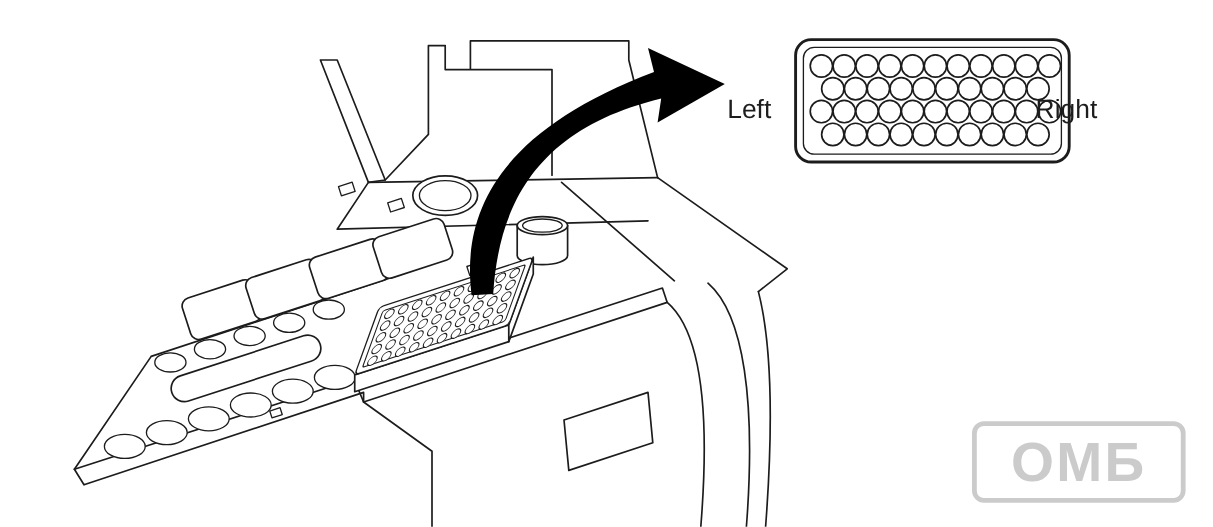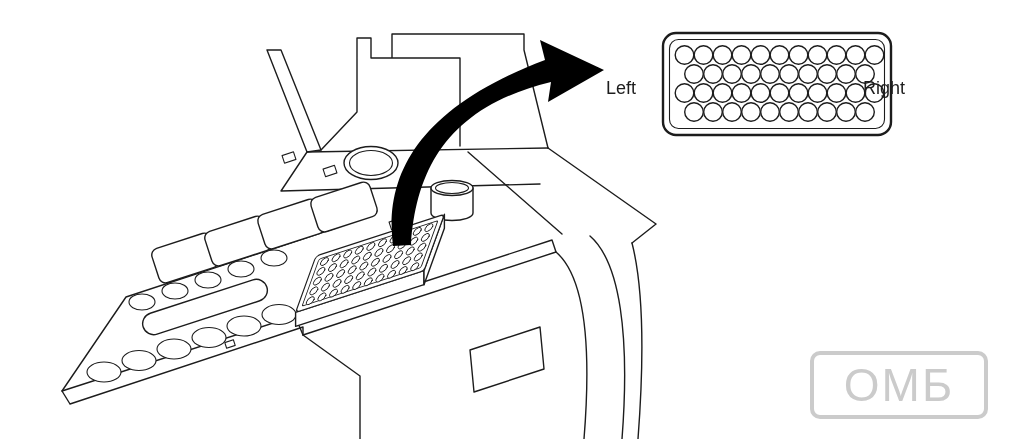--- a/index.html
+++ b/index.html
@@ -7,28 +7,28 @@
     width:1011px;height:439px;position:relative;overflow:hidden;
     background:#ffffff;font-family:"Liberation Sans",sans-serif;
   }
   .stage{position:absolute;inset:0;}
   svg{position:absolute;left:0;top:0;display:block;}
   .ln{stroke:var(--line,#1c1c1c);stroke-width:1.4;fill:none;stroke-linejoin:round;stroke-linecap:round;}
   .fw{fill:#ffffff;}
   .thin{stroke-width:1.1;}
   .thick{stroke-width:2.4;}
   .arrow{fill:var(--arrow,#000000);stroke:none;}
-  .label{position:absolute;font-size:18px;color:#1d1d1d;white-space:nowrap;}
+  .label{position:absolute;font-size:22px;color:#1d1d1d;white-space:nowrap;}
   #lbl-left{left:606px;top:78px;}
   #lbl-right{left:863px;top:78px;}
   .watermark{
     position:absolute;left:810px;top:351px;width:170px;height:60px;
     border:4px solid var(--wm,#cbcbcb);border-radius:10px;
     display:flex;align-items:center;justify-content:center;
-    color:var(--wm,#cbcbcb);font-size:46px;font-weight:normal;letter-spacing:2px;
+    color:var(--wm,#cbcbcb);font-size:46px;font-weight:bold;letter-spacing:2px;
   }
 </style>
 </head>
 <body style="background: rgb(255, 255, 255);">
 
 <div class="stage">
   <svg width="1011" height="439" viewBox="0 0 1011 439">
 
     <g id="machine">
       <path class="ln" d="M267 50 L281 50 L321 150 M267 50 L307 152 M307 152 L321 150"></path>

